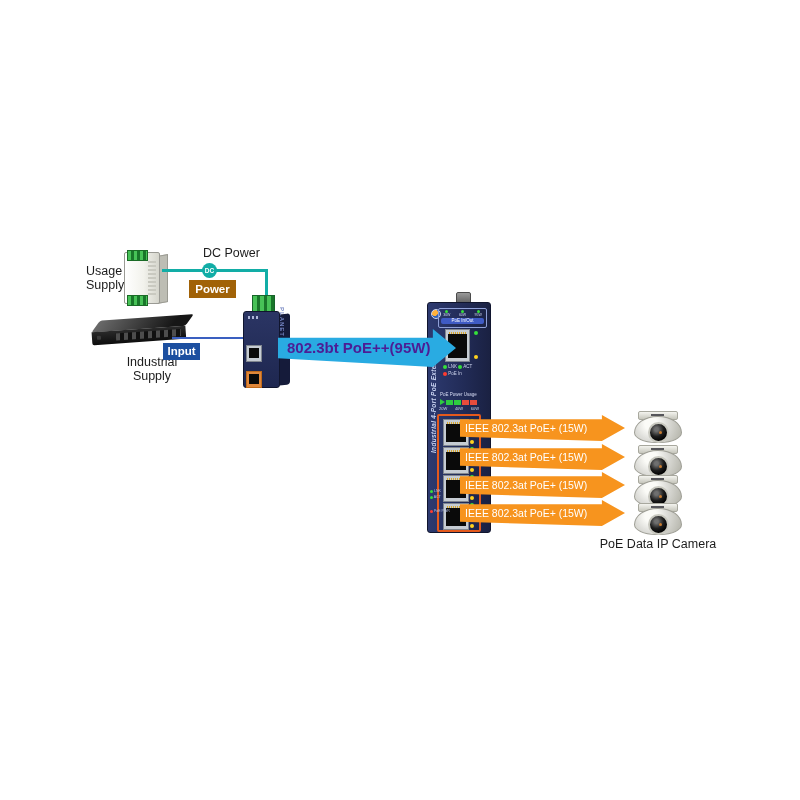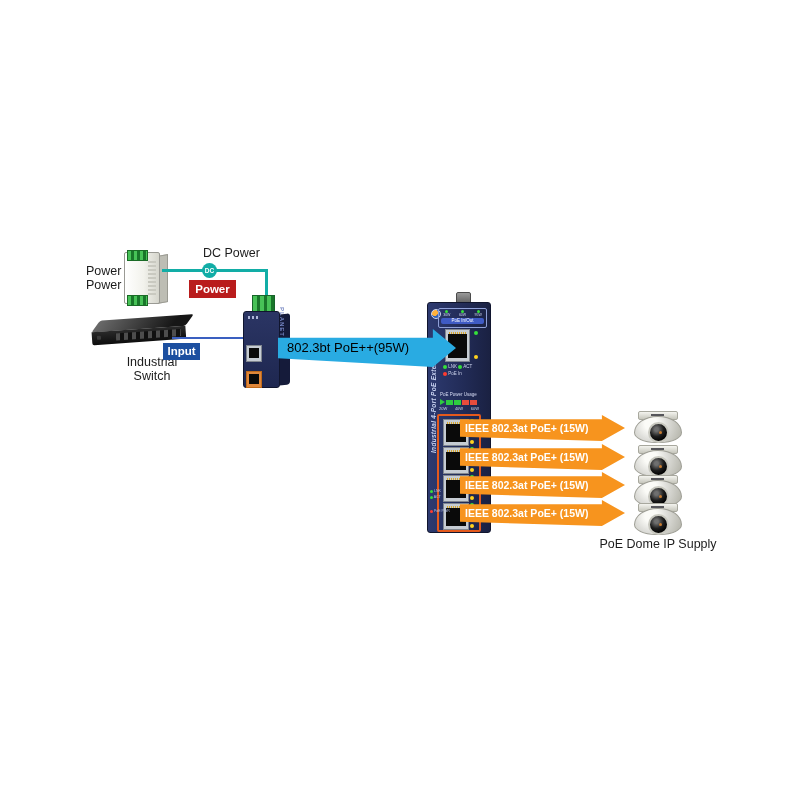--- a/index.html
+++ b/index.html
@@ -21,21 +21,21 @@
   .psu-t{position:absolute;left:2px;width:19px;height:9px;background:#2f9e3f;border:1px solid #1a6b26;
          background-image:repeating-linear-gradient(90deg,#47c257 0 3px,#19762a 3px 6px);}
   .psu-t.top{top:-3px;} .psu-t.bot{bottom:-3px;}
 
   
   .wire-teal-h{left:162px;top:269px;width:106px;height:3px;background:#12ada6;}
   .wire-teal-v{left:265px;top:269px;width:3px;height:35px;background:#12ada6;}
   .dc-badge{left:202px;top:263px;width:15px;height:15px;border-radius:50%;background:#12ada6;
             color:#fff;font-size:6.5px;font-weight:bold;line-height:15px;text-align:center;z-index:2;}
   .tag{color:#fff;font-weight:bold;font-size:11.5px;text-align:center;}
-  .tag.power{left:189px;top:280px;width:47px;height:18px;line-height:18px;background:#b91c1c;}
+  .tag.power{left:189px;top:280px;width:47px;height:18px;line-height:18px;background:#a16207;}
   .tag.data{left:163px;top:343px;width:37px;height:17px;line-height:17px;background:#1c4fa0;}
   .wire-blue{left:172px;top:337px;width:74px;height:2px;background:#3a5fc0;}
 
   
   .switch{left:92px;top:318px;width:94px;height:38px;transform:rotate(-4deg);}
   .sw-top{height:11px;background:linear-gradient(90deg,#6a6a6a,#161616 85%);
           transform:skewX(-40deg);transform-origin:bottom;border-radius:2px;}
   .sw-front{height:13px;background:linear-gradient(#2a2a2a,#0d0d0d);border-radius:0 0 2px 2px;position:relative;}
   .sw-ports{position:absolute;left:24px;right:5px;top:3px;height:7px;
             background:repeating-linear-gradient(90deg,#4d4d4d 0 4px,#101010 4px 8px);}
@@ -56,21 +56,21 @@
   .rj45{background:#c6ccd3;border:1px solid #80868f;}
   .rj45 .hole{position:absolute;left:2px;right:2px;top:2px;bottom:3px;background:#0a0a0a;}
   .rj45 .pins{position:absolute;left:3px;right:3px;top:2px;height:2px;
               background:repeating-linear-gradient(90deg,#d8a62a 0 1px,transparent 1px 2px);}
   .inj-p1{position:absolute;left:2px;top:33px;width:14px;height:15px;}
   .inj-p2{position:absolute;left:2px;top:59px;width:14px;height:15px;border-color:#c06a1a;background:#e0873a;}
 
   
   .feed-arrow{left:278px;top:329px;width:178px;height:38px;background:#29abe2;z-index:3;
               clip-path:polygon(0 23%,87% 23%,87% 0,100% 50%,87% 100%,0 77%);}
-  .feed-arrow span{display:block;padding-left:9px;color:#000000;font-weight:normal;font-size:13px;
+  .feed-arrow span{display:block;padding-left:9px;color:#4c1d95;font-weight:bold;font-size:15px;
                    line-height:38px;white-space:nowrap;}
 
   
   .extender{left:427px;top:302px;width:62px;height:229px;background:linear-gradient(90deg,#2d3a70 0%,#222c58 55%,#1a2142 100%);
             border:1px solid #10152e;border-radius:3px;z-index:1;}
   .ext-screw{left:456px;top:292px;width:13px;height:11px;background:linear-gradient(#9a9a9a,#5c5c5c);
              border-radius:2px;border:1px solid #4a4a4a;z-index:0;}
   .ext-logo{position:absolute;left:3px;top:6px;width:8px;height:8px;border-radius:50%;
             background:radial-gradient(circle at 35% 35%,#ffb13b 0 40%,#2e5fb8 45%);border:1px solid #cfd6ee;}
   .ext-model{position:absolute;left:2px;top:24px;height:126px;width:9px;writing-mode:vertical-rl;
@@ -96,21 +96,21 @@
   .ext-frame{position:absolute;left:9px;top:111px;width:40px;height:114px;border:2px solid #e4591c;border-radius:2px;}
   .ext-port{position:absolute;left:4px;width:24px;height:25px;}
   .ext-portleds{position:absolute;left:30px;width:6px;height:25px;display:flex;flex-direction:column;
                 justify-content:space-between;align-items:center;}
   .ext-bleds{position:absolute;left:2px;top:185px;color:#b9c4e8;font-size:3.5px;line-height:6px;}
   .ext-bleds .led{width:3px;height:3px;}
 
   
   .out-arrow{left:460px;width:165px;height:26px;background:#f7941e;z-index:3;
              clip-path:polygon(0 16%,86% 16%,86% 0,100% 50%,86% 100%,0 84%);}
-  .out-arrow span{display:block;padding-left:5px;color:#fff;font-weight:bold;font-size:10.5px;
+  .out-arrow span{display:block;padding-left:5px;color:#fff;font-weight:normal;font-size:10.5px;
                   line-height:26px;white-space:nowrap;}
 
   
   .cam{left:634px;width:46px;height:32px;z-index:2;}
   .cam-cap{position:absolute;left:4px;top:0;width:38px;height:7px;border-radius:2px;
            background:linear-gradient(#f4f4ef,#c6c6bc);border:1px solid #a8a89e;}
   .cam-cap i{position:absolute;left:12px;top:2px;width:13px;height:2px;background:#55555a;display:block;}
   .cam-dome{position:absolute;left:0;top:5px;width:46px;height:25px;
             border-radius:50% 50% 46% 46% / 62% 62% 40% 40%;
             background:radial-gradient(circle at 35% 28%,#fbfbf7 0 18%,#dededa 45%,#b4b4aa 95%);
@@ -119,21 +119,21 @@
             background:radial-gradient(circle at 38% 32%,#6f6f6f 0 12%,#1d1d1d 45%,#000 75%);
             border:2px solid #c9c9c0;}
   .cam-lens i{position:absolute;left:9px;top:7px;width:3px;height:3px;border-radius:50%;background:#c77b2f;display:block;}
   .caption{left:596px;top:537px;width:124px;font-size:12.5px;color:#1c1c1c;text-align:center;}
 </style>
 </head>
 <body>
 
 <div id="canvas">
 
-  <div class="abs lbl" style="left:86px;top:264px;width:50px;">Power Power</div>
+  <div class="abs lbl" style="left:86px;top:264px;width:50px;">Usage Supply</div>
   <div class="abs psu">
     <div class="psu-side"></div>
     <div class="psu-front">
       <div class="psu-vents"></div>
       <div class="psu-t top"></div>
       <div class="psu-t bot"></div>
     </div>
   </div>
 
   <div class="abs lbl" style="left:203px;top:246px;">DC Power</div>
@@ -142,21 +142,21 @@
   <div class="abs dc-badge">DC</div>
   <div class="abs tag power">Power</div>
 
   <div class="abs switch">
     <div class="sw-top"></div>
     <div class="sw-front">
       <div class="sw-led"></div>
       <div class="sw-ports"></div>
     </div>
   </div>
-  <div class="abs lbl ctr" style="left:112px;top:355px;width:80px;">Industrial Switch</div>
+  <div class="abs lbl ctr" style="left:112px;top:355px;width:80px;">Industrial Supply</div>
 
   <div class="abs wire-blue"></div>
   <div class="abs tag data">Input</div>
 
   <div class="abs injector">
     <div class="inj-term"></div>
     <div class="inj-side"></div>
     <div class="inj-front">
       <div class="inj-dots"></div>
       <div class="rj45 inj-p1">
@@ -306,15 +306,15 @@
   <div class="abs cam" style="top:503px;">
     <div class="cam-cap">
         <i></i>
       </div>
     <div class="cam-dome"></div>
     <div class="cam-lens">
         <i></i>
       </div>
   </div>
 
-  <div class="abs caption">PoE Dome IP Supply</div>
+  <div class="abs caption">PoE Data IP Camera</div>
 
 </div>
 
 </body></html>

